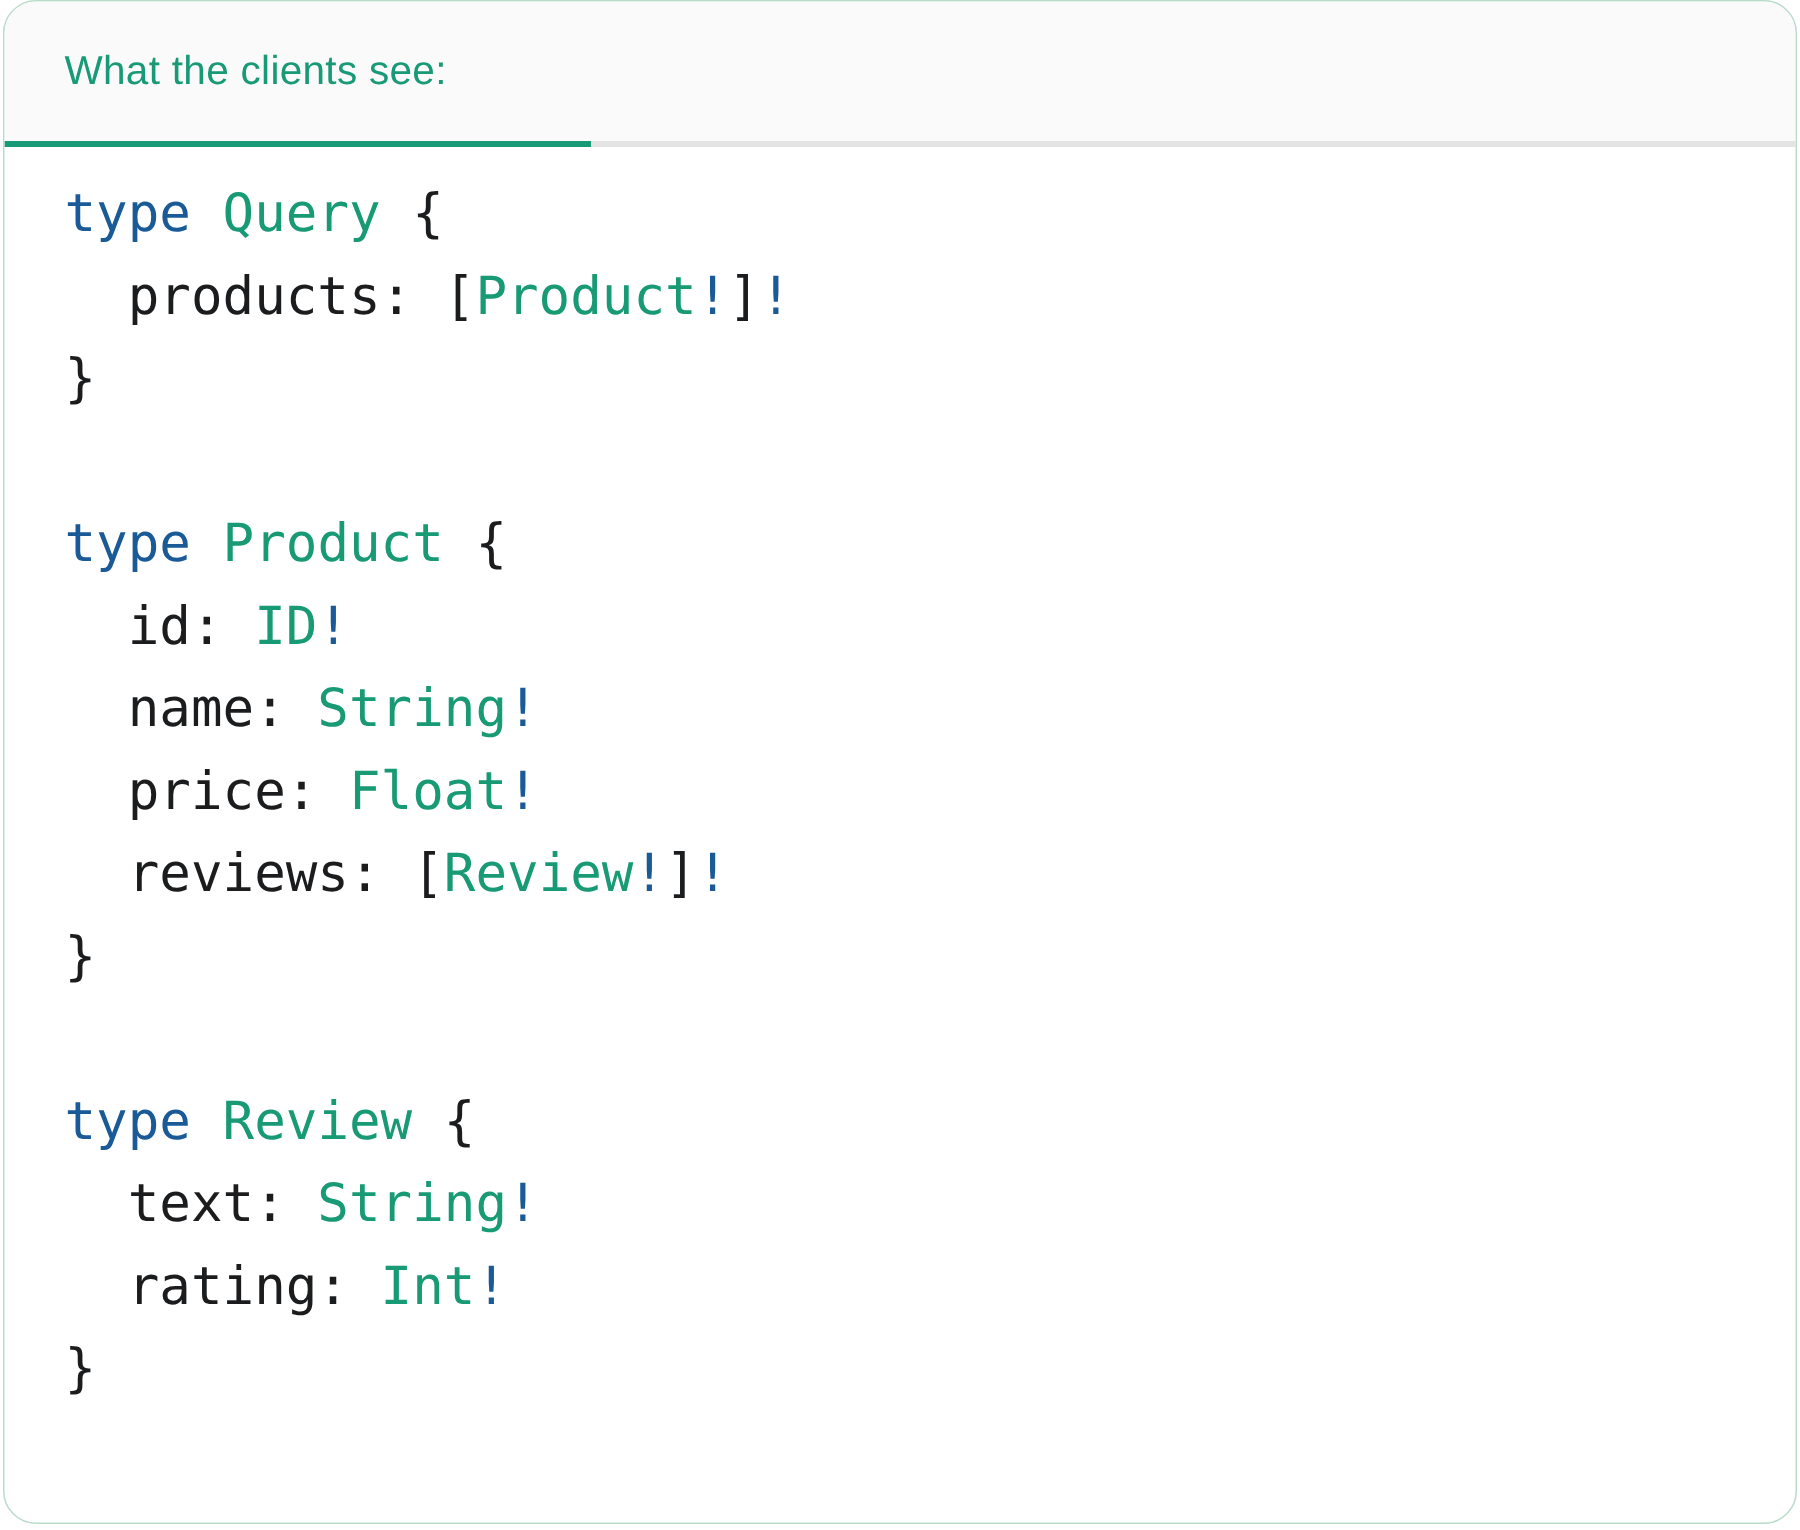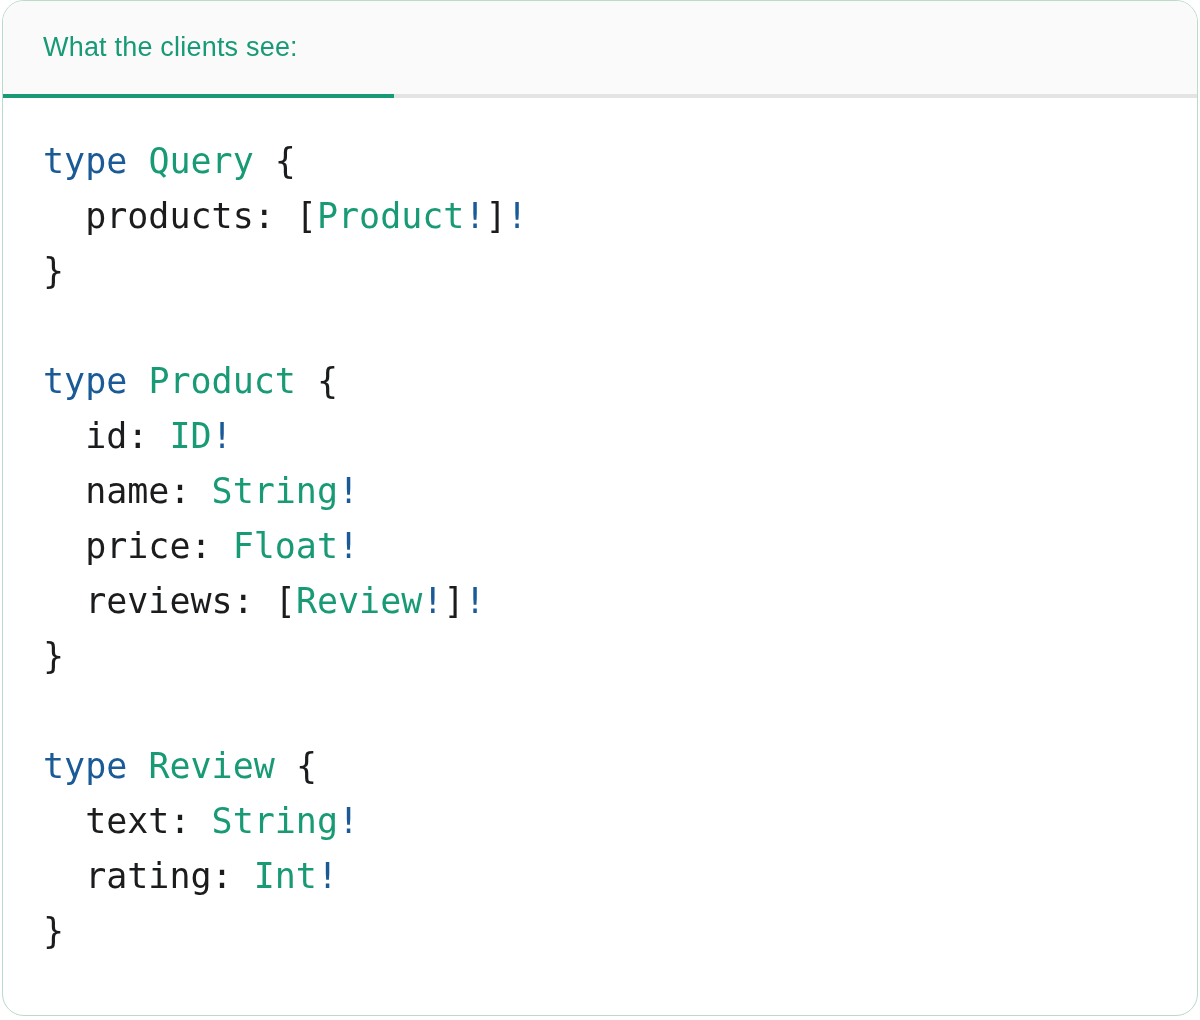--- a/index.html
+++ b/index.html
@@ -44,21 +44,21 @@
   .tab-underline-active {
     position: absolute;
     left: 0;
     top: 0;
     height: 4px;
     width: 391px;
     background: #189a76;
   }
   .code {
     margin: 0;
-    padding: 36px 40px 40px 40px;
+    padding: 18px 40px 40px 40px;
     font-family: "DejaVu Sans Mono", "Liberation Mono", monospace;
     font-size: 35px;
     line-height: 55px;
     color: #1b1c1e;
     white-space: pre;
   }
   .code .line { display: block; min-height: 55px; }
   .tok-keyword  { color: #1a5a96; }
   .tok-typename { color: #189a75; }
   .tok-bang     { color: #1a5a96; }

